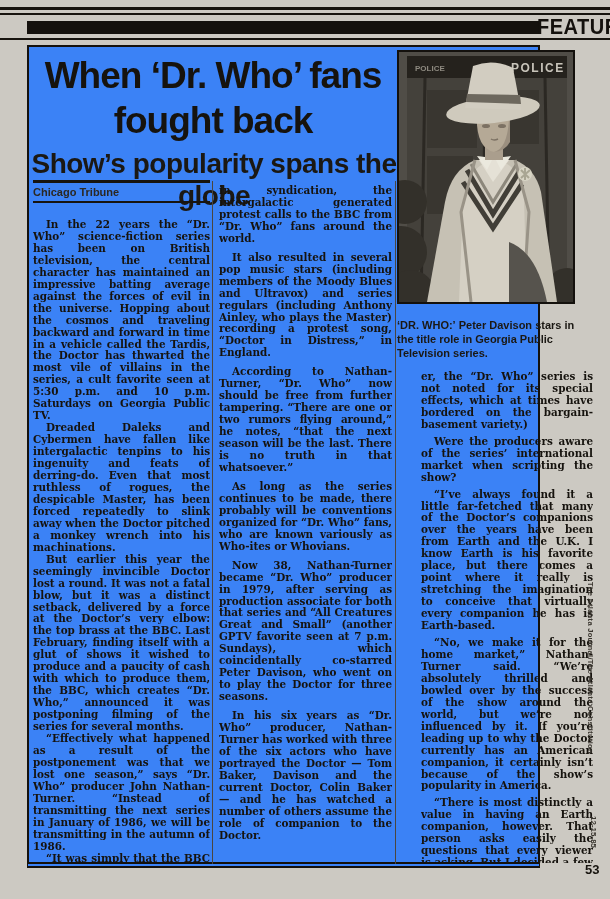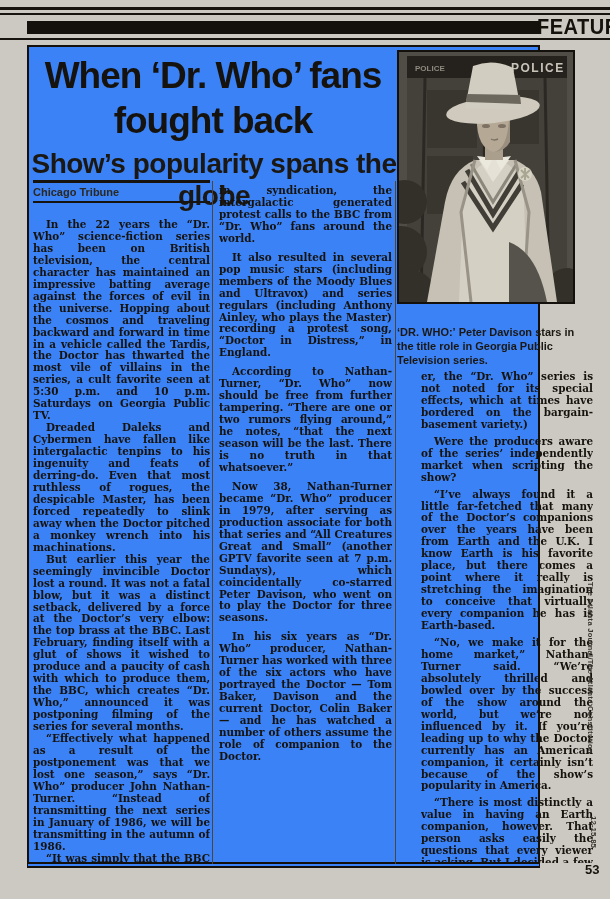--- a/index.html
+++ b/index.html
@@ -56,21 +56,21 @@
   .col-3{left:392px;top:324px;width:172px;height:492px;}
   .col-3 p{margin-bottom:5px;}
   .v-divider{position:absolute;width:1px;background:#4a463f;top:134px;height:683px;}
   .v-divider.d1{left:183px;}
   .v-divider.d2{left:366px;}
 
   
   .photo-block{position:absolute;left:368px;top:3px;width:178px;}
   .photo-frame{border:2px solid #14110d;width:174px;height:250px;background:#4b4843;overflow:hidden;}
   .photo-caption{
-    margin-top:21px;font-size:11px;line-height:14px;font-weight:700;
+    margin-top:14px;font-size:11px;line-height:14px;font-weight:700;
     color:#1b1813;letter-spacing:0;
   }
   .caption-lead{font-weight:900;}
 
   
   .edge-publication{
     position:absolute;left:586px;top:582px;height:230px;
     writing-mode:vertical-rl;font-size:7.5px;font-weight:700;color:#3a362f;
     letter-spacing:.3px;white-space:nowrap;
   }
@@ -179,28 +179,29 @@
     <p>But earlier this year the seemingly invincible Doctor lost a round. It was not a fatal blow, but it was a distinct setback, delivered by a force at the Doctor’s very elbow: the top brass at the BBC. Last February, finding itself with a glut of shows it wished to produce and a paucity of cash with which to produce them, the BBC, which creates “Dr. Who,” announced it was postponing filming of the series for several months.</p>
     <p>“Effectively what happened as a result of the postponement was that we lost one season,” says “Dr. Who” producer John Nathan-Turner. “Instead of transmitting the next series in January of 1986, we will be transmitting in the autumn of 1986.</p>
     <p>“It was simply that the BBC had in the melting pot more programs than it could afford to make. ‘Dr. Who’ was by no means the only show that was postponed or axed. It was just the one that got all the attention.”</p>
 
   </div>
 
   <div class="col col-2">
     <p class="no-indent">in syndication, the intergalactic generated protest calls to the BBC from “Dr. Who” fans around the world.</p>
     <p>It also resulted in several pop music stars (including members of the Moody Blues and Ultravox) and series regulars (including Anthony Ainley, who plays the Master) recording a protest song, “Doctor in Distress,” in England.</p>
     <p>According to Nathan-Turner, “Dr. Who” now should be free from further tampering. “There are one or two rumors flying around,” he notes, “that the next season will be the last. There is no truth in that whatsoever.”</p>
+    <p>As long as the series continues to be made, there probably will be conventions organized for “Dr. Who” fans, who are known variously as Who-ites or Whovians.</p>
     <p>Now 38, Nathan-Turner became “Dr. Who” producer in 1979, after serving as production associate for both that series and “All Creatures Great and Small” (another GPTV favorite seen at 7 p.m. Sundays), which coincidentally co-starred Peter Davison, who went on to play the Doctor for three seasons.</p>
     <p>In his six years as “Dr. Who” producer, Nathan-Turner has worked with three of the six actors who have portrayed the Doctor — Tom Baker, Davison and the current Doctor, Colin Baker — and he has watched a number of others assume the role of companion to the Doctor.</p>
 
   </div>
 
   <div class="col col-3">
     <p class="no-indent">er, the “Dr. Who” series is not noted for its special effects, which at times have bordered on the bargain-basement variety.)</p>
-    <p>Were the producers aware of the series’ independently market when scripting the show?</p>
+    <p>Were the producers aware of the series’ international market when scripting the show?</p>
     <p>“I’ve always found it a little far-fetched that many of the Doctor’s companions over the years have been from Earth and the U.K. I know Earth is his favorite place, but there comes a point where it really is stretching the imagination to conceive that virtually every companion he has is Earth-based.</p>
     <p>“No, we make it for the home market,” Nathan-Turner said. “We’re absolutely thrilled and bowled over by the success of the show around the world, but we’re not influenced by it. If you’re leading up to why the Doctor currently has an American companion, it certainly isn’t because of the show’s popularity in America.</p>
     <p>“There is most distinctly a value in having an Earth companion, however. That person asks easily the questions that every viewer is asking. But I decided a few years back to have an Earth girl who was not U.K. So I had an Australian girl. When she left, I decided to bring in an American girl. And we’ve had a little bit of fun with the characteristics of an Australian and an American. It’s a useful comedy device.”</p>
   </div>
 
 </div>
 
 <div class="edge-publication">The Atlanta Journal/The Atlanta Constitution</div>
 <div class="edge-date">12-15-85</div>
 <div class="edge-page">53</div>

